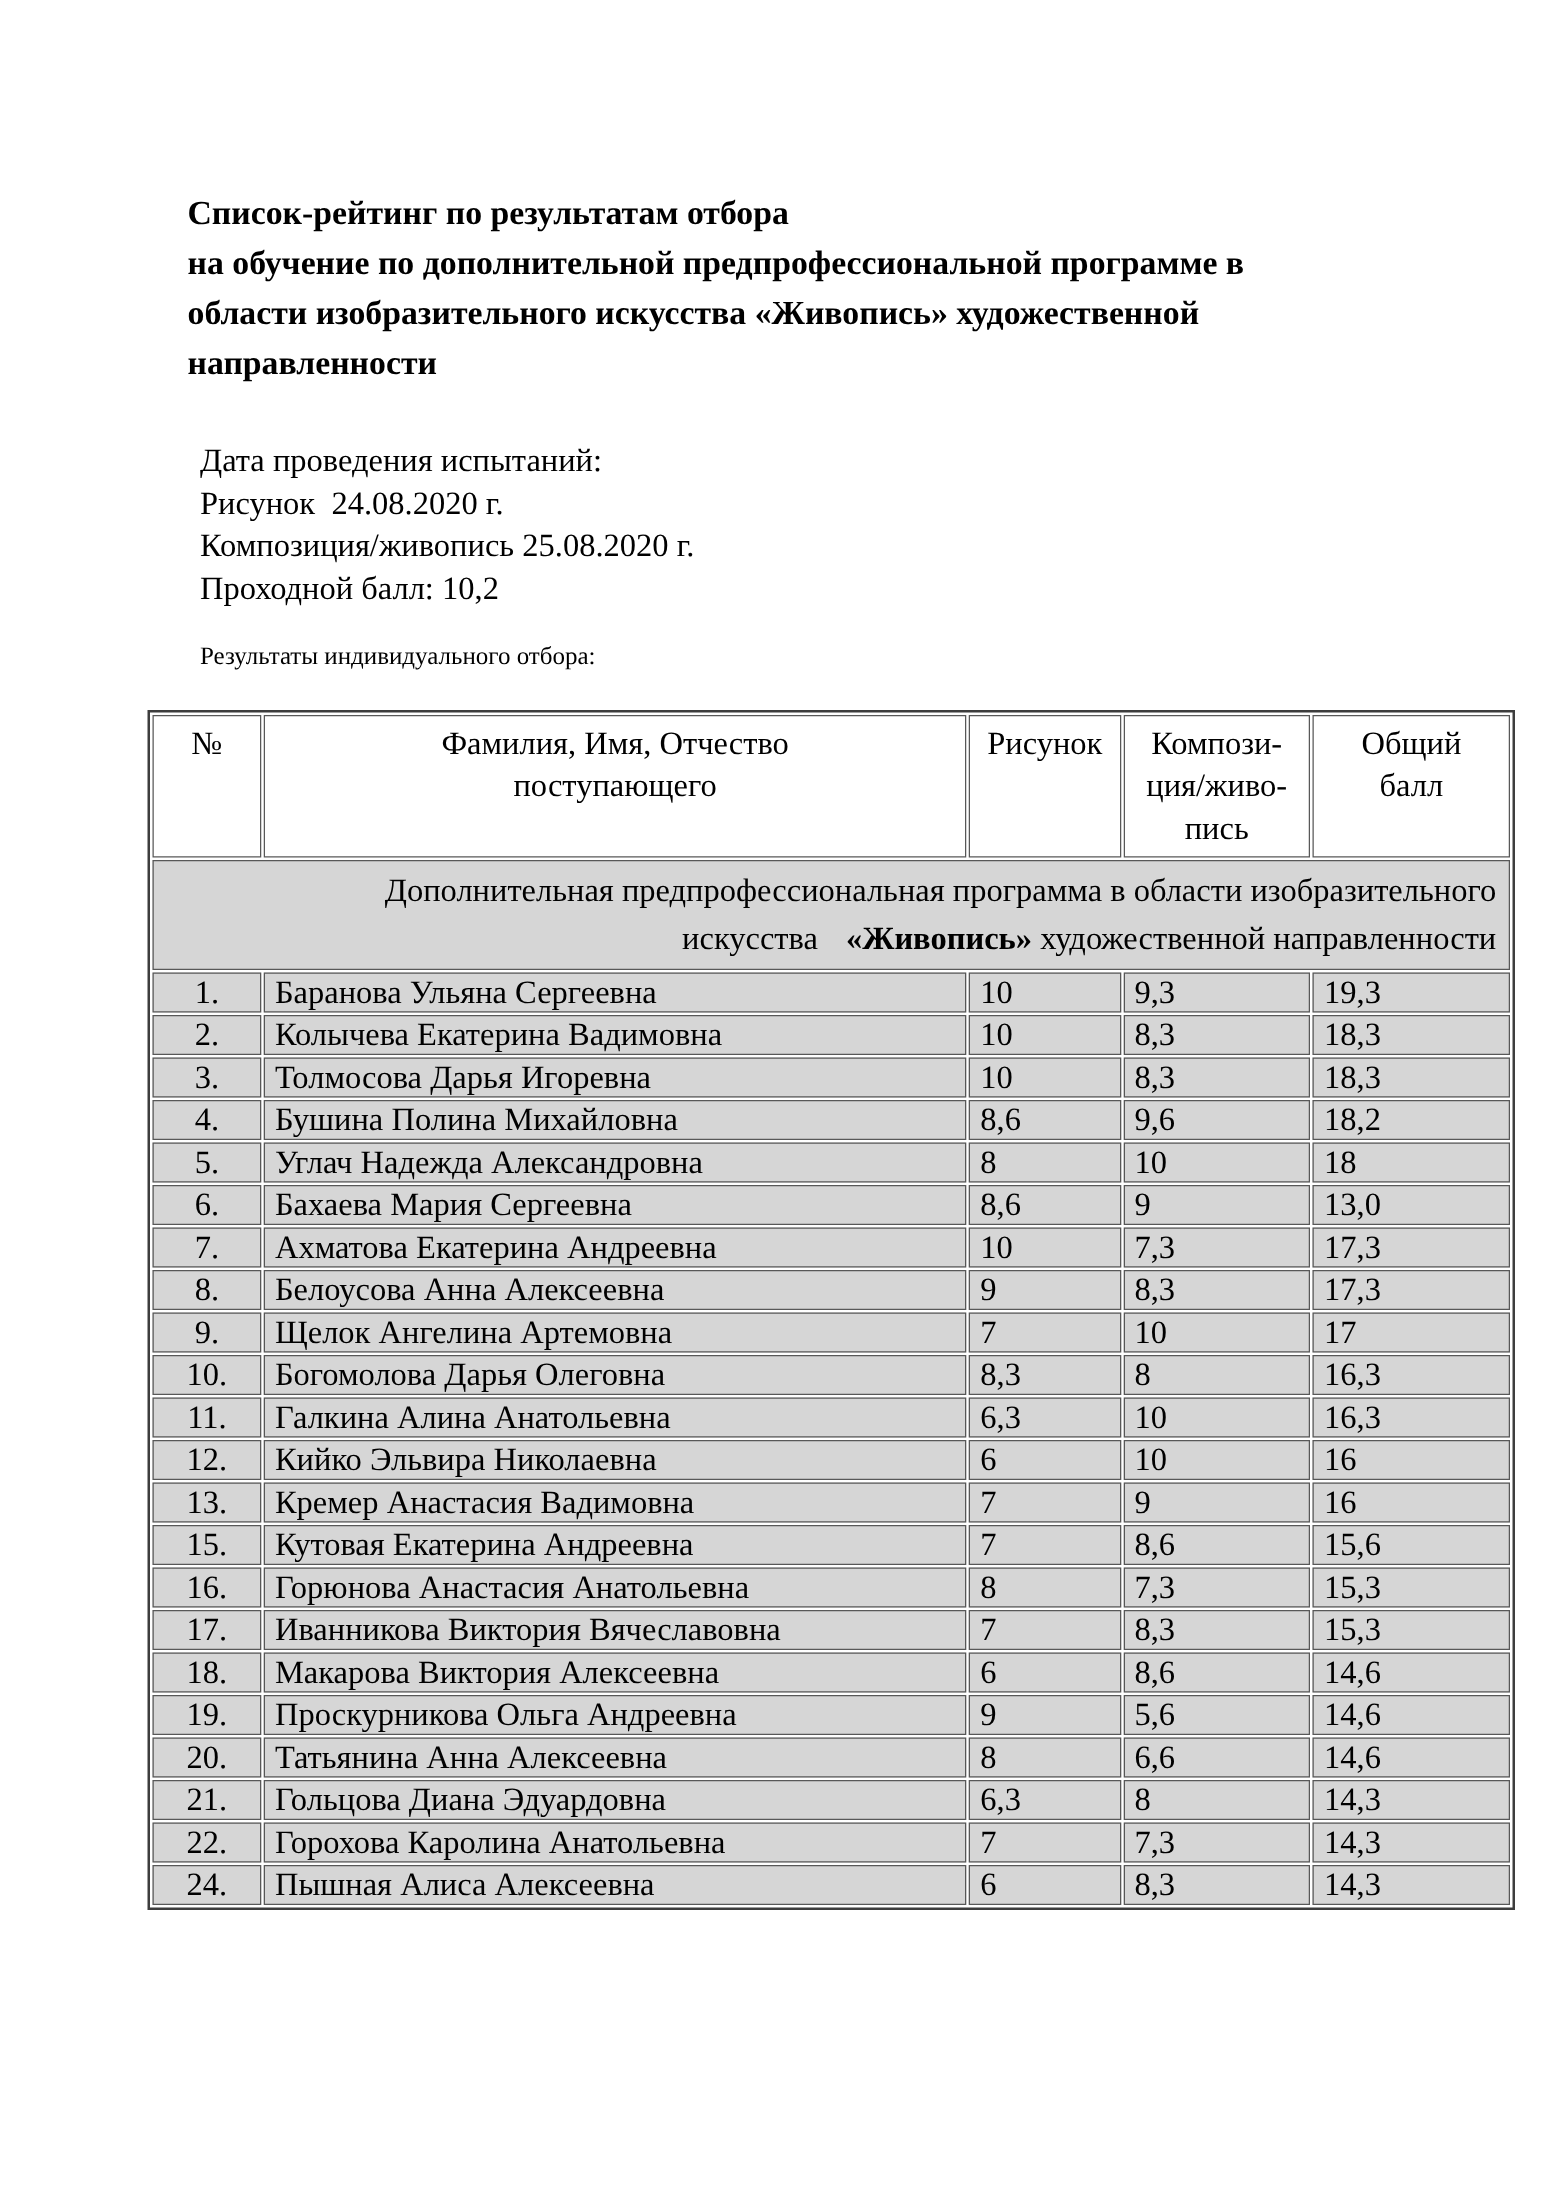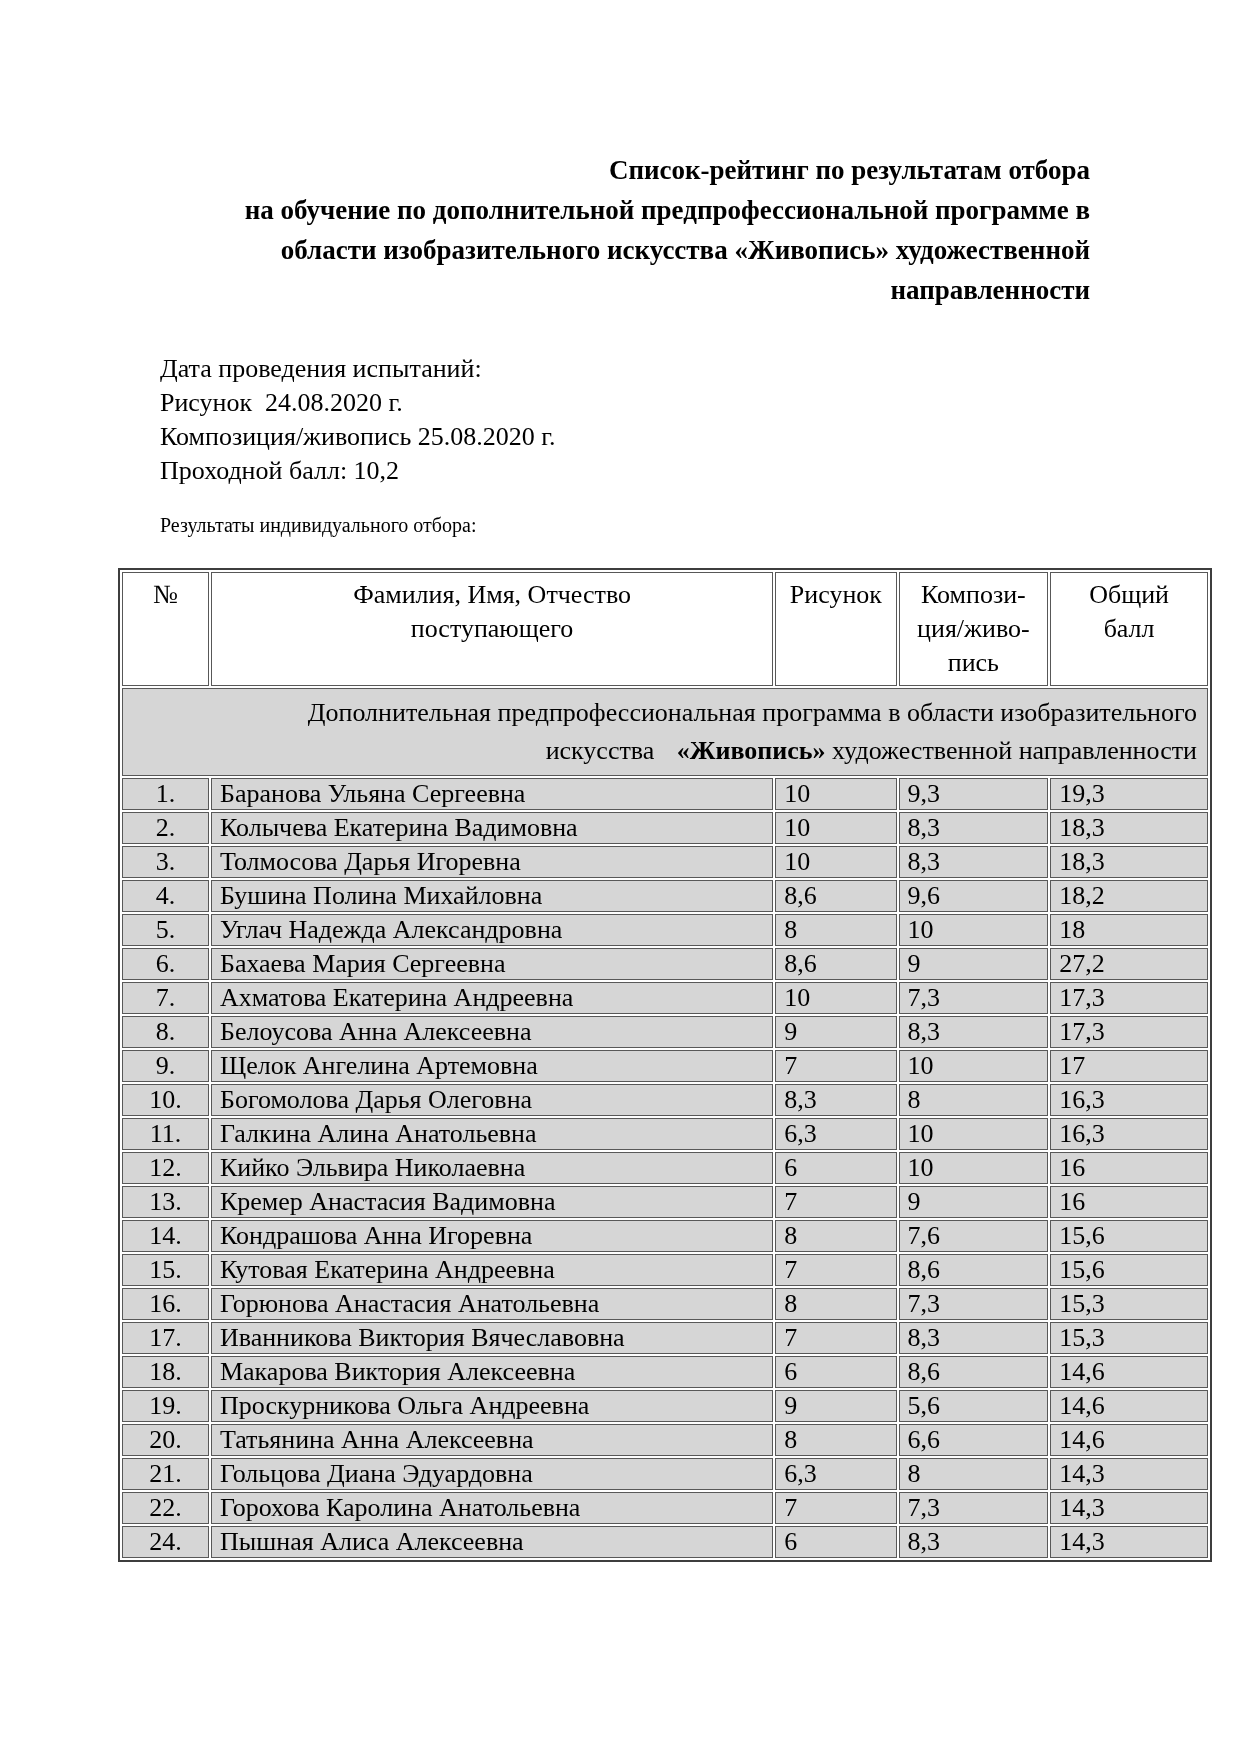--- a/index.html
+++ b/index.html
@@ -7,21 +7,21 @@
     width:1240px; height:1754px;
     background:#ffffff;
     font-family:"Liberation Serif", serif;
     color:#000000;
     overflow:hidden;
   }
   .page { position:relative; width:1240px; height:1754px; }
 
   .title-block {
     margin:150px 150px 0 150px;
-    text-align:right;
+    text-align:left;
     font-weight:bold;
     font-size:27px;
     line-height:40px;
   }
   .title-line { white-space:nowrap; }
 
   .info-block {
     margin:42px 0 0 160px;
     font-size:26px;
     line-height:34px;
@@ -167,21 +167,21 @@
           <td class="c-name">Углач Надежда Александровна</td>
           <td class="c-drawing">8</td>
           <td class="c-composition">10</td>
           <td class="c-total">18</td>
         </tr>
         <tr class="data-row">
           <td class="c-num">6.</td>
           <td class="c-name">Бахаева Мария Сергеевна</td>
           <td class="c-drawing">8,6</td>
           <td class="c-composition">9</td>
-          <td class="c-total">27,2</td>
+          <td class="c-total">13,0</td>
         </tr>
         <tr class="data-row">
           <td class="c-num">7.</td>
           <td class="c-name">Ахматова Екатерина Андреевна</td>
           <td class="c-drawing">10</td>
           <td class="c-composition">7,3</td>
           <td class="c-total">17,3</td>
         </tr>
         <tr class="data-row">
           <td class="c-num">8.</td>
@@ -219,27 +219,20 @@
           <td class="c-total">16</td>
         </tr>
         <tr class="data-row">
           <td class="c-num">13.</td>
           <td class="c-name">Кремер Анастасия Вадимовна</td>
           <td class="c-drawing">7</td>
           <td class="c-composition">9</td>
           <td class="c-total">16</td>
         </tr>
         <tr class="data-row">
-          <td class="c-num">14.</td>
-          <td class="c-name">Кондрашова Анна Игоревна</td>
-          <td class="c-drawing">8</td>
-          <td class="c-composition">7,6</td>
-          <td class="c-total">15,6</td>
-        </tr>
-        <tr class="data-row">
           <td class="c-num">15.</td>
           <td class="c-name">Кутовая Екатерина Андреевна</td>
           <td class="c-drawing">7</td>
           <td class="c-composition">8,6</td>
           <td class="c-total">15,6</td>
         </tr>
         <tr class="data-row">
           <td class="c-num">16.</td>
           <td class="c-name">Горюнова Анастасия Анатольевна</td>
           <td class="c-drawing">8</td>

